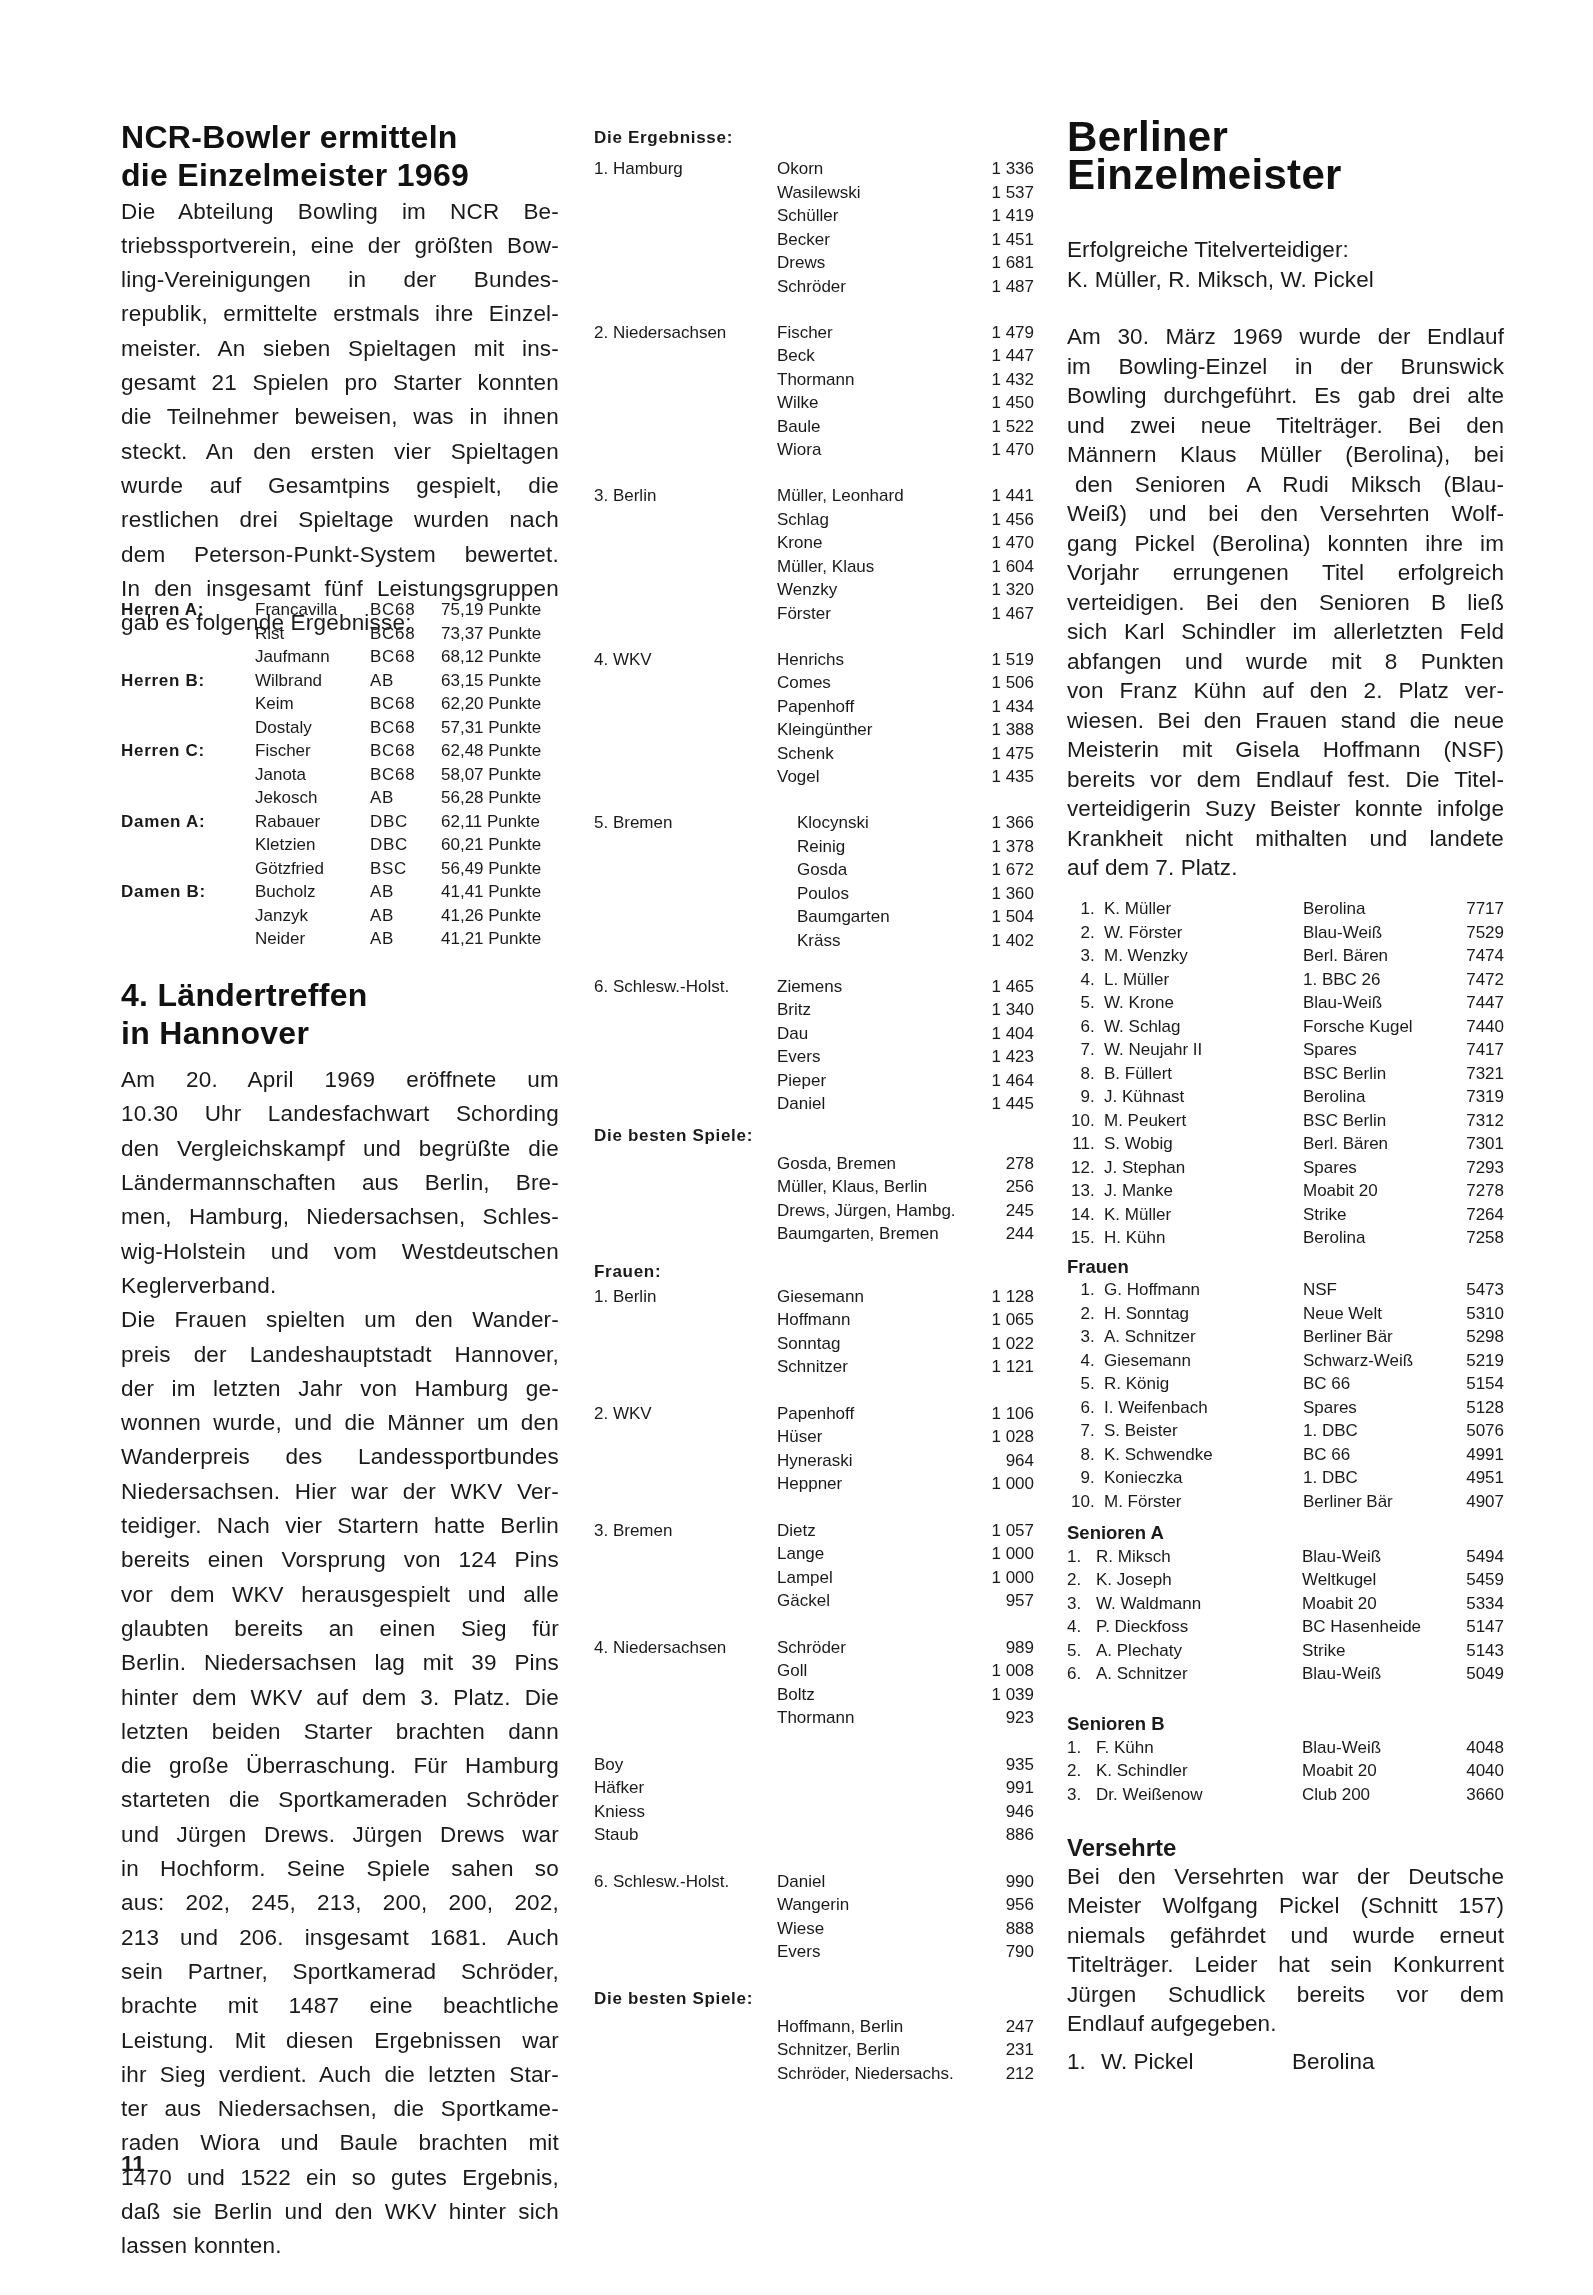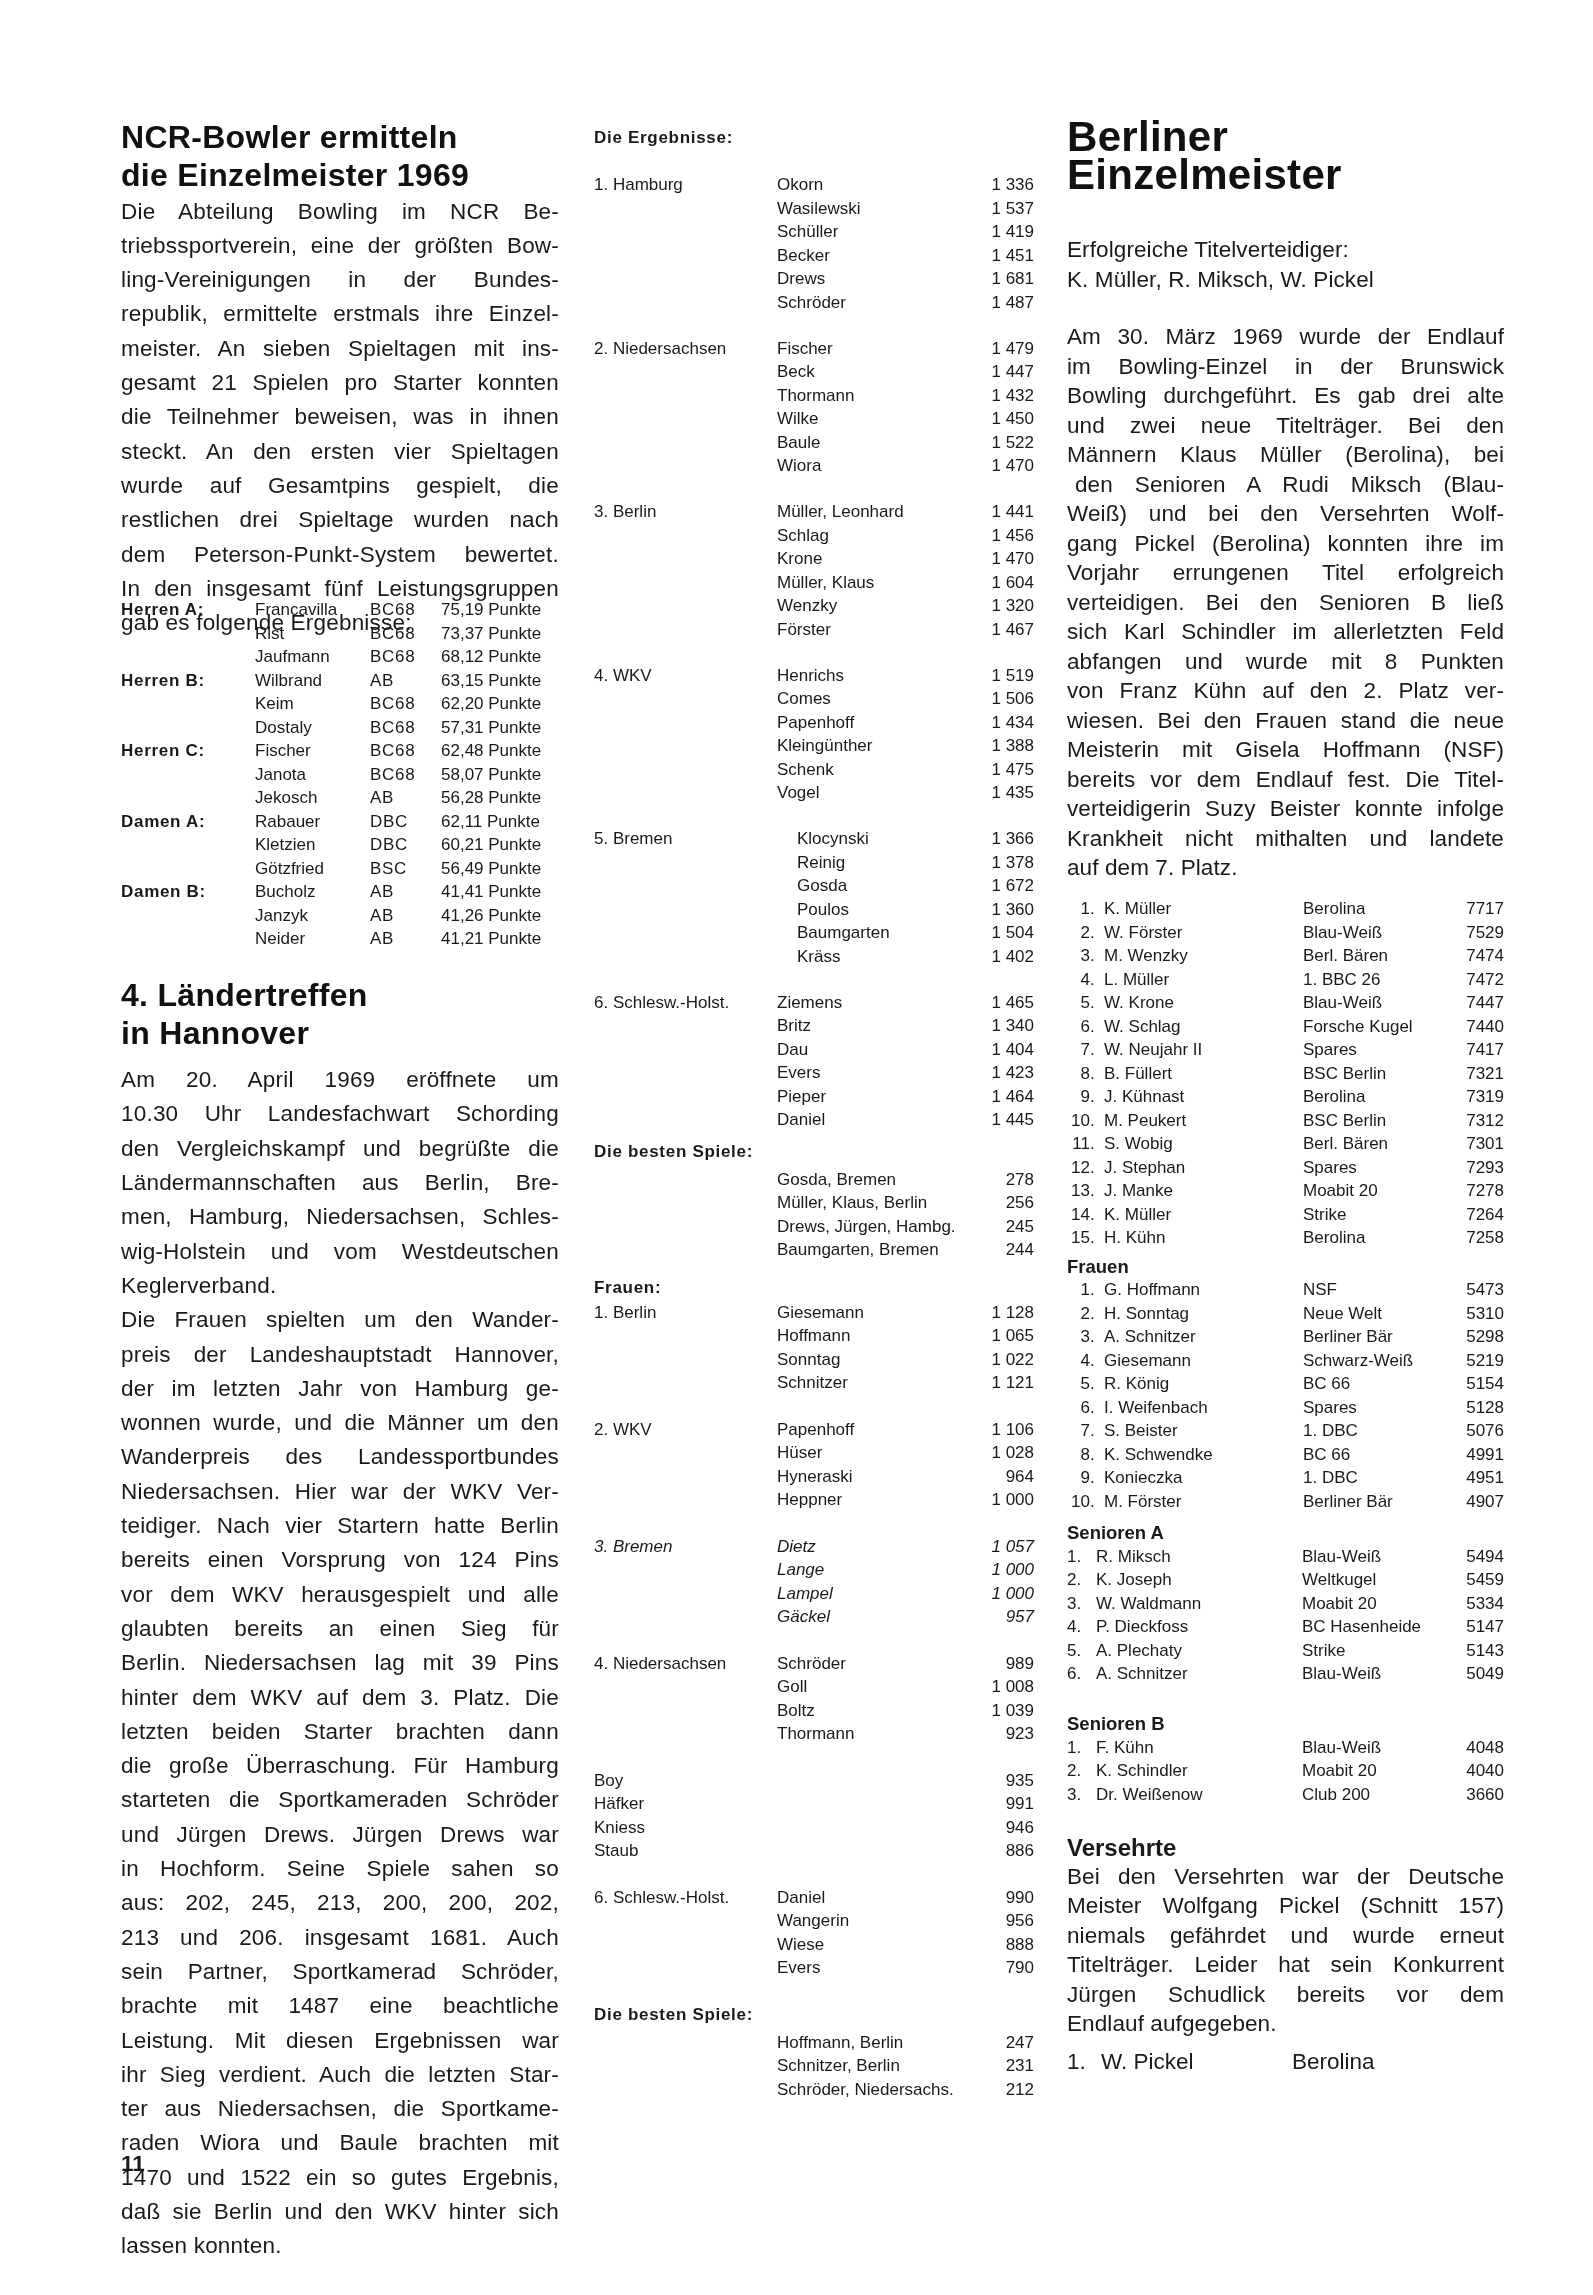--- a/index.html
+++ b/index.html
@@ -198,21 +198,21 @@
       <div class="body" style="text-align:justify; text-align-last:justify;">1470 und 1522 ein so gutes Ergebnis,</div>
       <div class="body" style="text-align:justify; text-align-last:justify;">daß sie Berlin und den WKV hinter sich</div>
       <div class="body" style="text-align:left; text-align-last:left;">lassen konnten.</div>
     </div>
 </div>
 
 <div class="page-no">11</div>
 
 <div class="mid" id="mid" style="top:126px;">
     <div class="sec-h" style="margin-top:0px; position:relative;">Die Ergebnisse:</div>
-    <div class="team" style="margin-top:24px;">
+    <div class="team" style="margin-top:8px;">
       <div class="rank" style="line-height:23.5px;">1. Hamburg</div>
       <div class="players">
         <div class="prow">
           <span>Okorn</span>
           <span>1 336</span>
         </div>
         <div class="prow">
           <span>Wasilewski</span>
           <span>1 537</span>
         </div>
@@ -434,21 +434,21 @@
         <div class="prow">
           <span>Hyneraski</span>
           <span>964</span>
         </div>
         <div class="prow">
           <span>Heppner</span>
           <span>1 000</span>
         </div>
       </div>
     </div>
-    <div class="team" style="margin-top:23px;font-style:italic;">
+    <div class="team" style="margin-top:23px;">
       <div class="rank" style="line-height:23.5px;">3. Bremen</div>
       <div class="players">
         <div class="prow">
           <span>Dietz</span>
           <span>1 057</span>
         </div>
         <div class="prow">
           <span>Lange</span>
           <span>1 000</span>
         </div>

